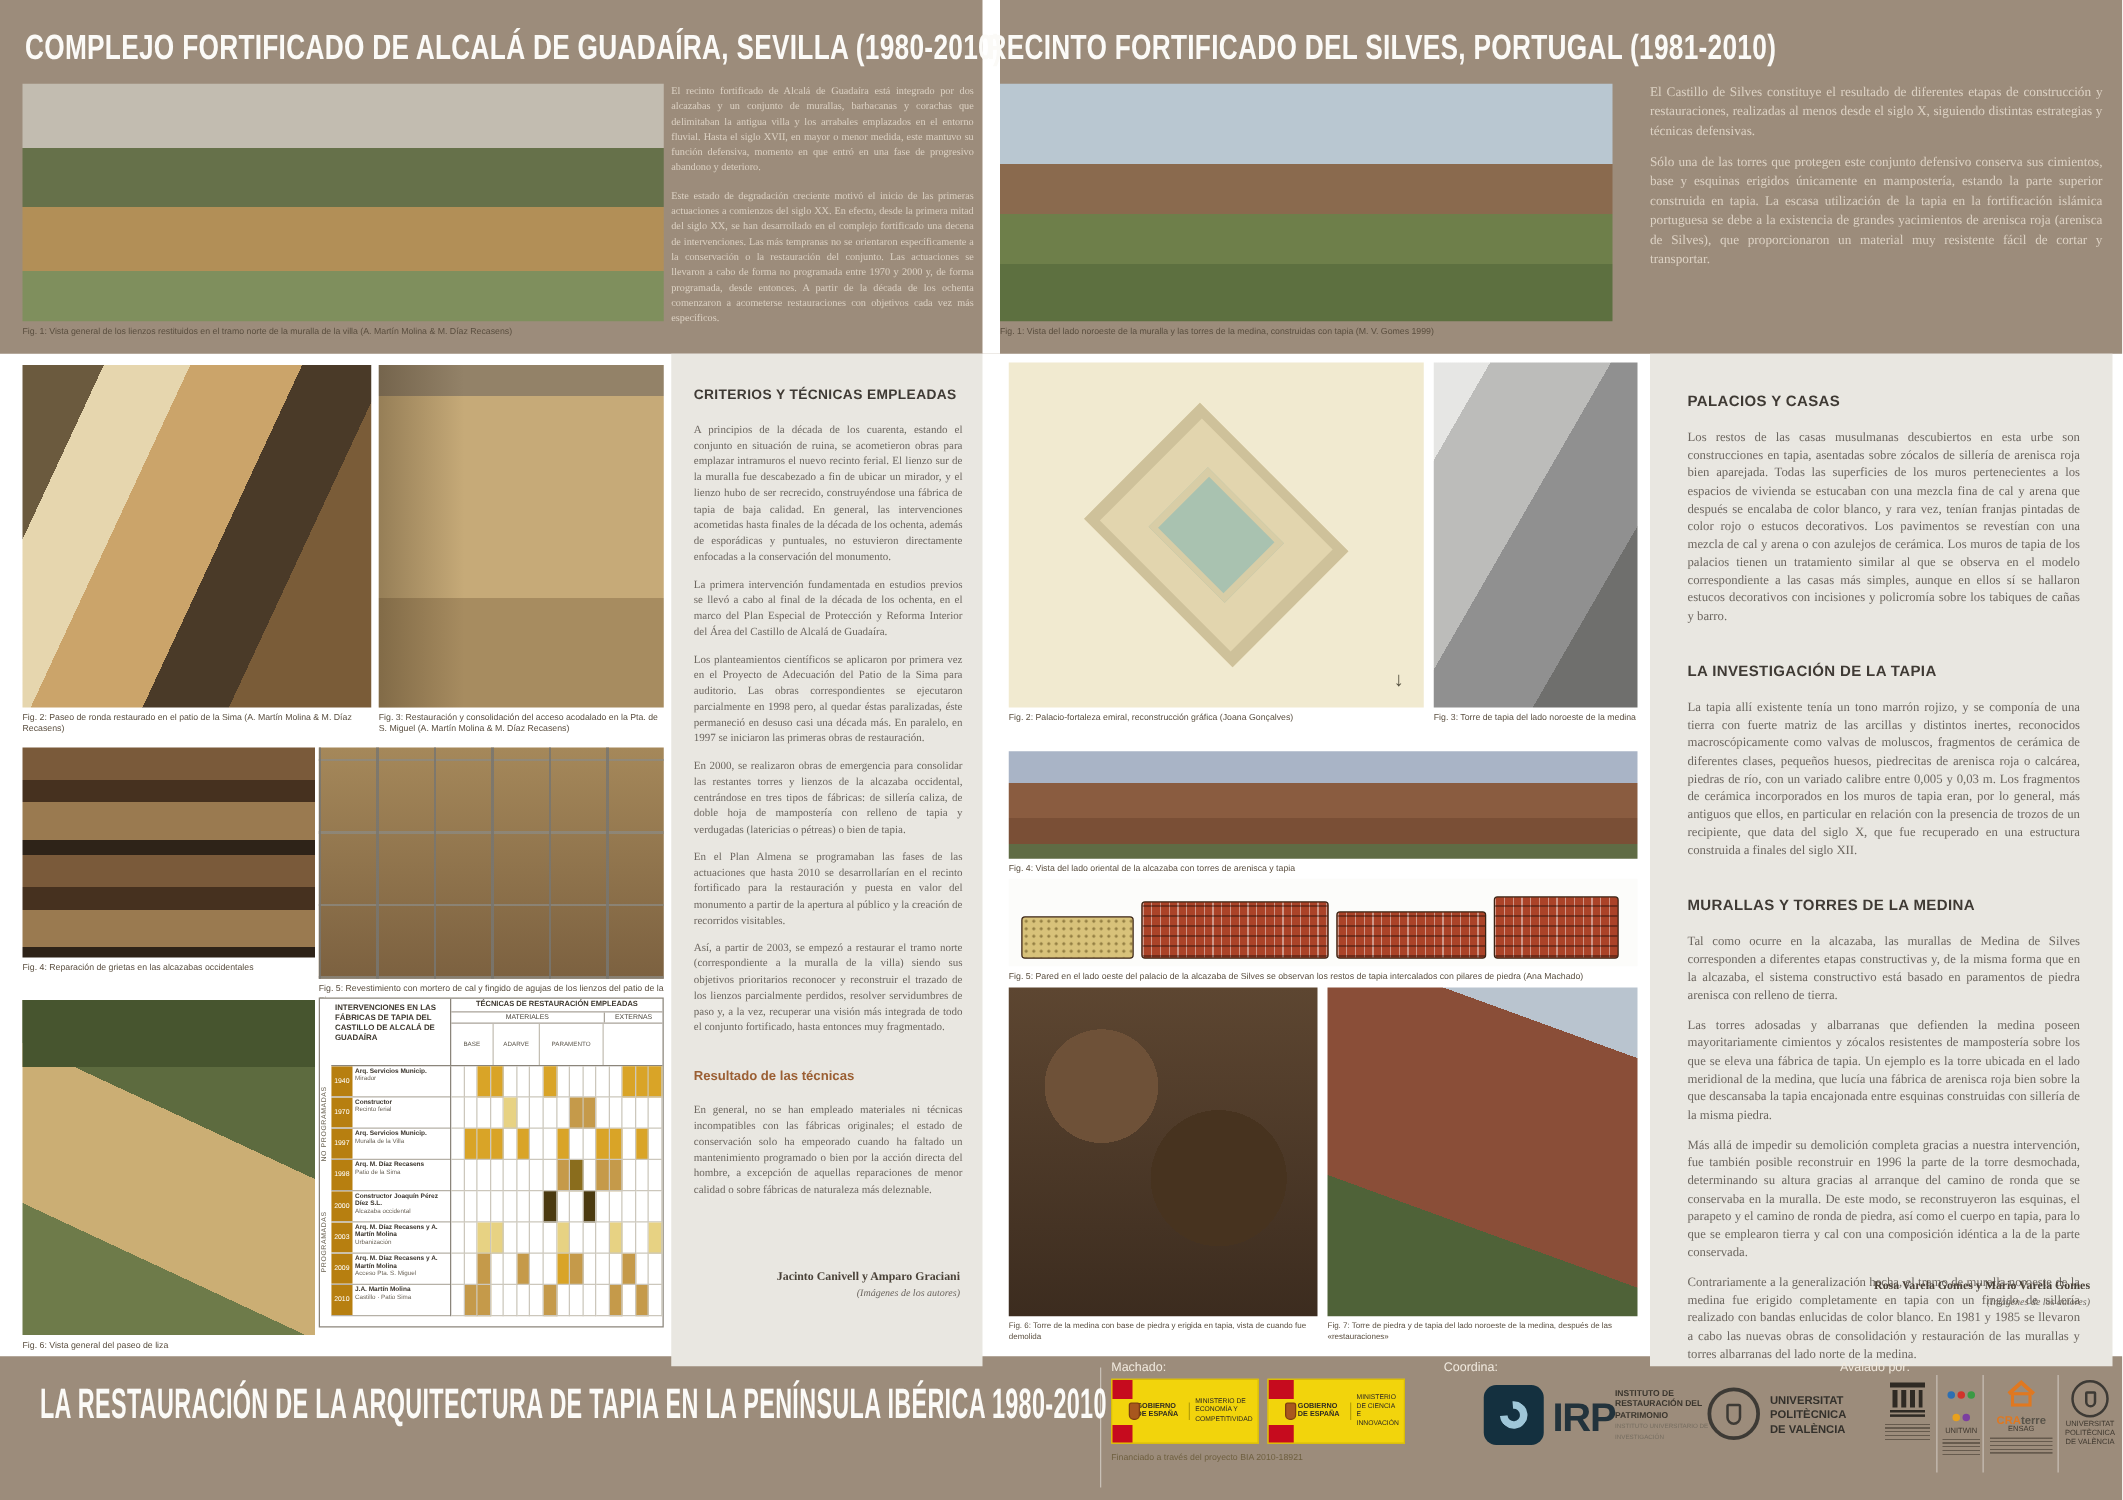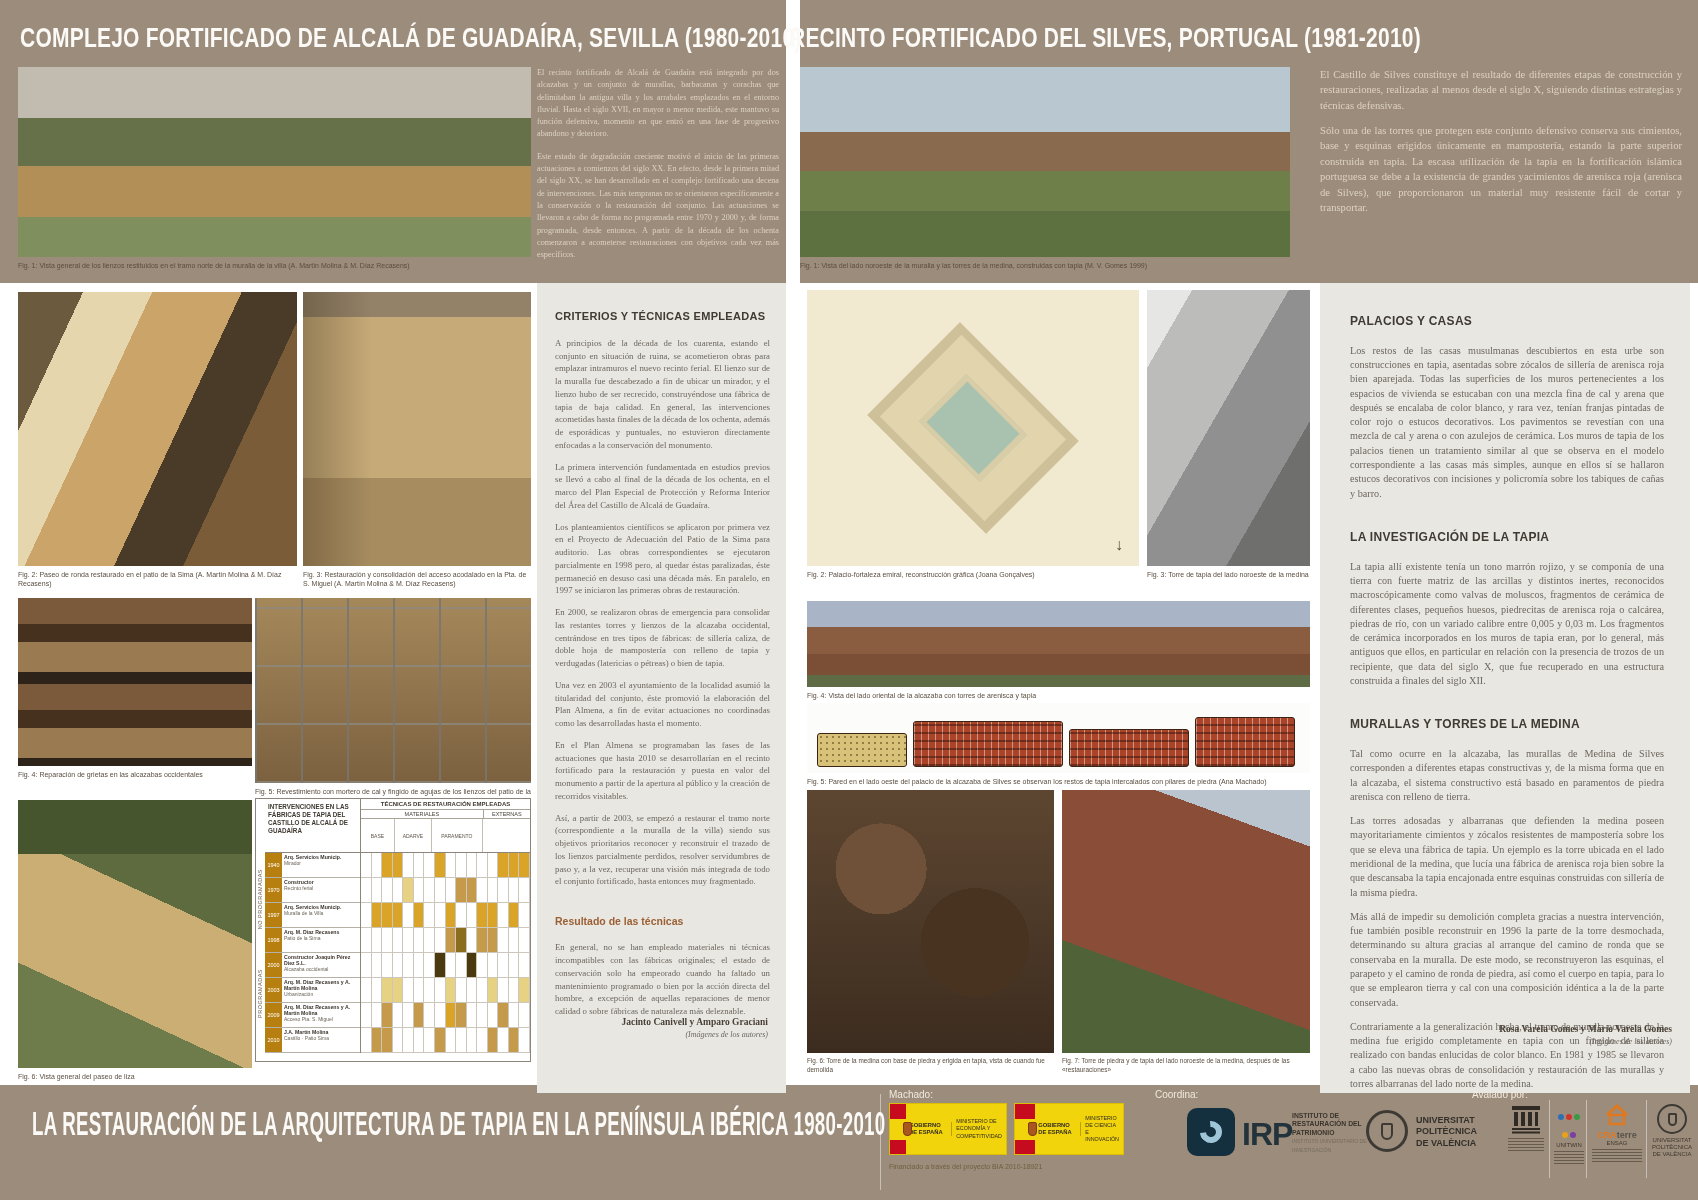--- a/index.html
+++ b/index.html
@@ -375,21 +375,20 @@
         </div>
     </div>
   </div>
 
   <div class="panel panel-l" style="left:537px;top:283px;width:249px;height:810px;overflow:hidden;">
     <h3>CRITERIOS Y TÉCNICAS EMPLEADAS</h3>
     <p>A principios de la década de los cuarenta, estando el conjunto en situación de ruina, se acometieron obras para emplazar intramuros el nuevo recinto ferial. El lienzo sur de la muralla fue descabezado a fin de ubicar un mirador, y el lienzo hubo de ser recrecido, construyéndose una fábrica de tapia de baja calidad. En general, las intervenciones acometidas hasta finales de la década de los ochenta, además de esporádicas y puntuales, no estuvieron directamente enfocadas a la conservación del monumento.</p>
     <p>La primera intervención fundamentada en estudios previos se llevó a cabo al final de la década de los ochenta, en el marco del Plan Especial de Protección y Reforma Interior del Área del Castillo de Alcalá de Guadaíra.</p>
     <p>Los planteamientos científicos se aplicaron por primera vez en el Proyecto de Adecuación del Patio de la Sima para auditorio. Las obras correspondientes se ejecutaron parcialmente en 1998 pero, al quedar éstas paralizadas, éste permaneció en desuso casi una década más. En paralelo, en 1997 se iniciaron las primeras obras de restauración.</p>
     <p>En 2000, se realizaron obras de emergencia para consolidar las restantes torres y lienzos de la alcazaba occidental, centrándose en tres tipos de fábricas: de sillería caliza, de doble hoja de mampostería con relleno de tapia y verdugadas (latericias o pétreas) o bien de tapia.</p>
-    <p>Una vez en 2003 el ayuntamiento de la localidad asumió la titularidad del conjunto, éste promovió la elaboración del Plan Almena, a fin de evitar actuaciones no coordinadas como las desarrolladas hasta el momento.</p>
     <p>En el Plan Almena se programaban las fases de las actuaciones que hasta 2010 se desarrollarían en el recinto fortificado para la restauración y puesta en valor del monumento a partir de la apertura al público y la creación de recorridos visitables.</p>
     <p>Así, a partir de 2003, se empezó a restaurar el tramo norte (correspondiente a la muralla de la villa) siendo sus objetivos prioritarios reconocer y reconstruir el trazado de los lienzos parcialmente perdidos, resolver servidumbres de paso y, a la vez, recuperar una visión más integrada de todo el conjunto fortificado, hasta entonces muy fragmentado.</p>
     <h4>Resultado de las técnicas</h4>
     <p>En general, no se han empleado materiales ni técnicas incompatibles con las fábricas originales; el estado de conservación solo ha empeorado cuando ha faltado un mantenimiento programado o bien por la acción directa del hombre, a excepción de aquellas reparaciones de menor calidad o sobre fábricas de naturaleza más deleznable.</p>
     <div class="credit" style="bottom:52px;">
       <b>Jacinto Canivell y Amparo Graciani</b>
       <i>(Imágenes de los autores)</i>
     </div>
   </div>
 

